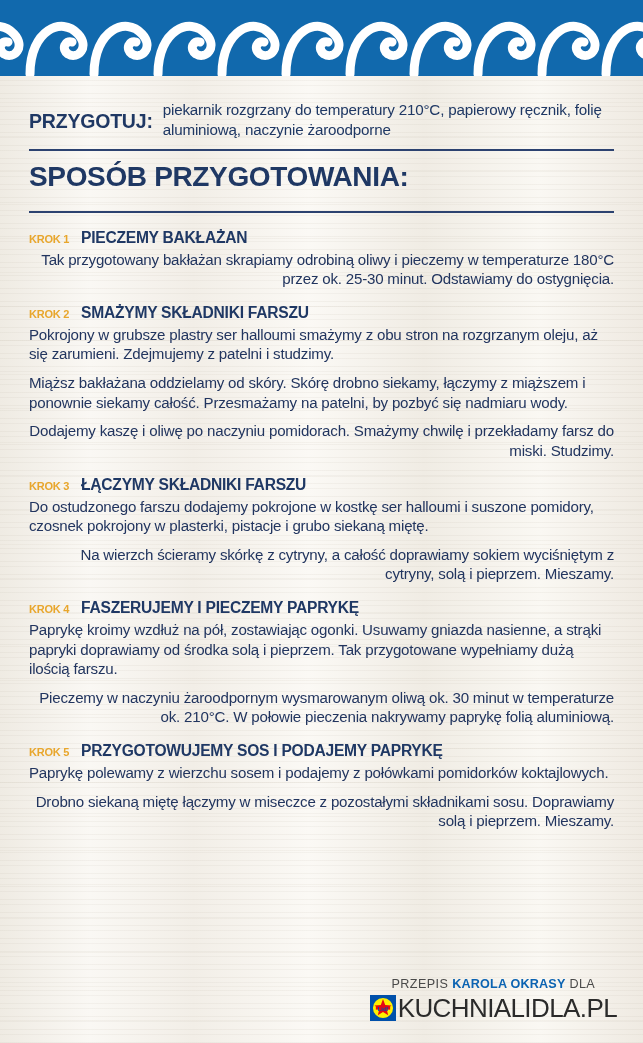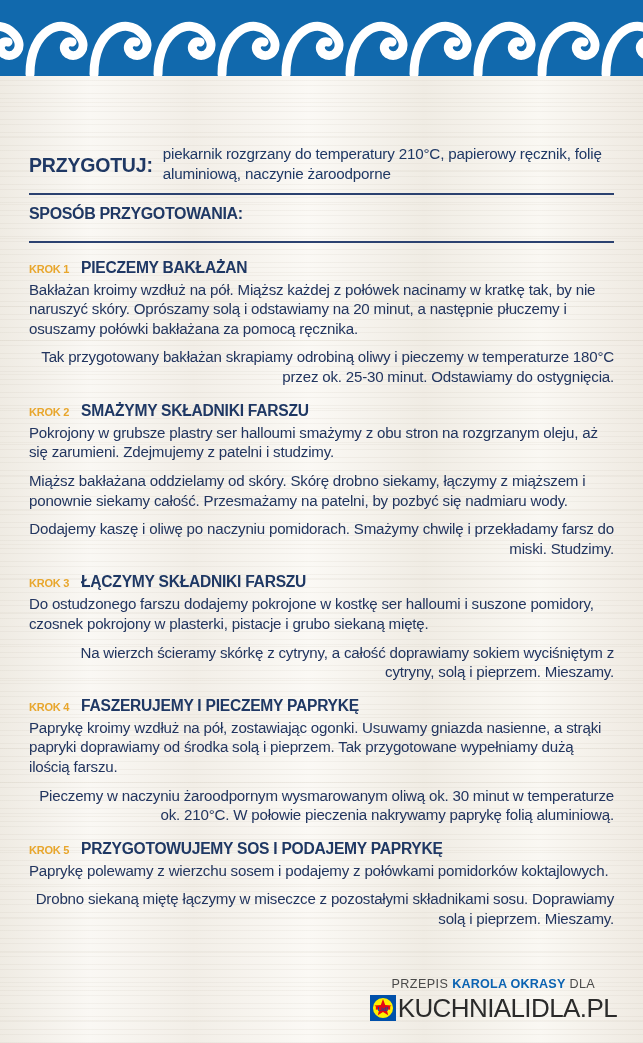--- a/index.html
+++ b/index.html
@@ -70,21 +70,20 @@
     position: absolute;
     top: 76px;
     left: 0;
     width: 643px;
   }
 
   .przygotuj-row {
     display: flex;
     align-items: flex-start;
     padding: 24px 30px 0 29px;
-    margin-top: 44px;
   }
   .przygotuj-label {
     color: #1f3864;
     font-weight: bold;
     font-size: 19.5px;
     letter-spacing: -0.2px;
     white-space: nowrap;
     padding-top: 10px;
     flex: 0 0 auto;
   }
@@ -99,21 +98,21 @@
   .rule {
     height: 2px;
     background: #2c4270;
     margin: 9px 29px 0 29px;
   }
   .rule.thin { height: 1.5px; }
 
   .section-title {
     color: #1f3864;
     font-weight: bold;
-    font-size: 16px;
+    font-size: 28px;
     letter-spacing: -0.35px;
     padding: 10px 29px 9px 29px;
   }
 
   
   .steps { padding: 0 29px; }
 
   .step { margin-top: 15px; }
   .step:first-child { margin-top: 16px; }
 
@@ -256,21 +255,20 @@
     <div class="section-title">SPOSÓB PRZYGOTOWANIA:</div>
 
     <div class="rule thin"></div>
 
     <div class="steps" id="steps-container">
         <div class="step">
           <div class="step-head">
             <span class="step-krok">KROK 1</span>
             <span class="step-title">PIECZEMY BAKŁAŻAN</span>
           </div>
-          <p class="step-para">Bakłażan kroimy wzdłuż na pół. Miąższ każdej z połówek nacinamy w kratkę tak, by nie naruszyć skóry. Oprószamy solą i odstawiamy na 20 minut, a następnie płuczemy i osuszamy połówki bakłażana za pomocą ręcznika.</p>
           <p class="step-para">Tak przygotowany bakłażan skrapiamy odrobiną oliwy i pieczemy w temperaturze 180°C przez ok. 25-30 minut. Odstawiamy do ostygnięcia.</p>
         </div>
         <div class="step">
           <div class="step-head">
             <span class="step-krok">KROK 2</span>
             <span class="step-title">SMAŻYMY SKŁADNIKI FARSZU</span>
           </div>
           <p class="step-para">Pokrojony w grubsze plastry ser halloumi smażymy z obu stron na rozgrzanym oleju, aż się zarumieni. Zdejmujemy z patelni i studzimy.</p>
           <p class="step-para">Miąższ bakłażana oddzielamy od skóry. Skórę drobno siekamy, łączymy z miąższem i ponownie siekamy całość. Przesmażamy na patelni, by pozbyć się nadmiaru wody.</p>
           <p class="step-para">Dodajemy kaszę i oliwę po naczyniu pomidorach. Smażymy chwilę i przekładamy farsz do miski. Studzimy.</p>

